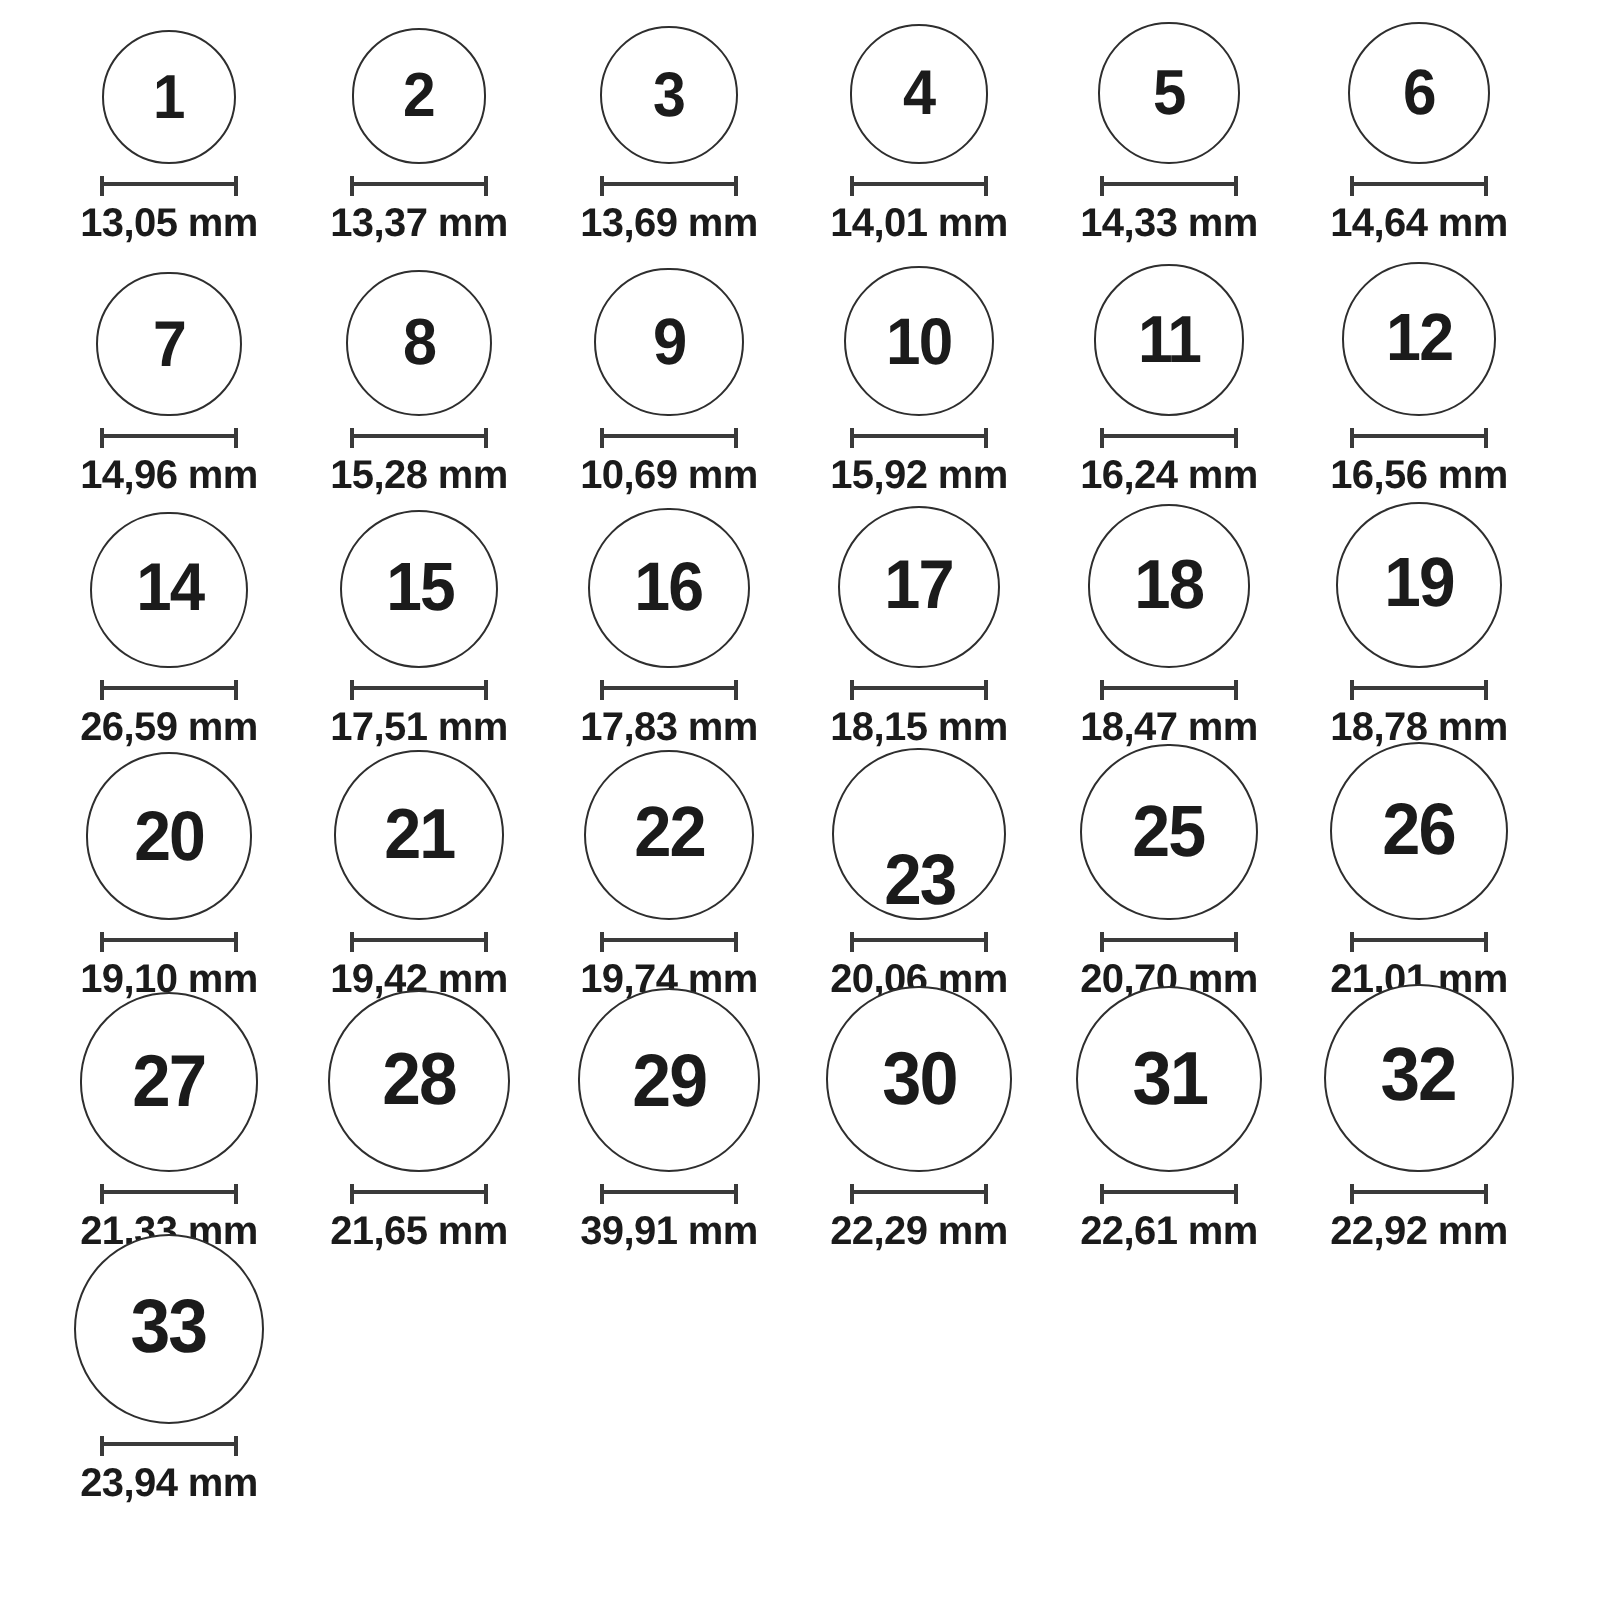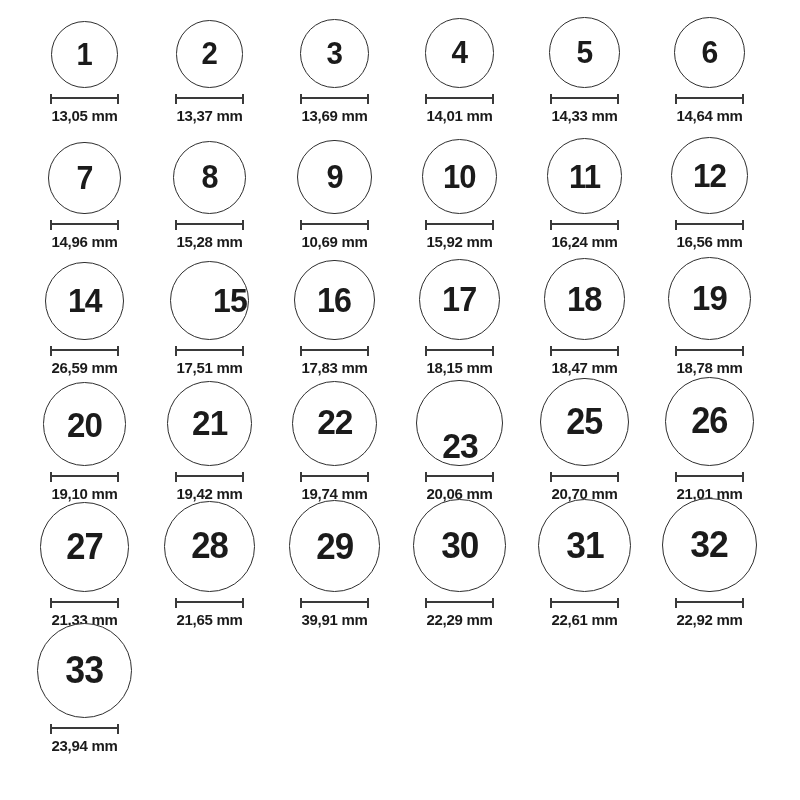--- a/index.html
+++ b/index.html
@@ -57,21 +57,21 @@
     content: "";
     position: absolute;
     left: 0;
     right: 0;
     top: 3px;
     height: 2px;
     background: #3a3a3a;
   }
   .diameter-label {
     margin-top: 3px;
-    font-size: 15px;
+    font-size: 20px;
     font-weight: 700;
     color: #1b1b1b;
     letter-spacing: -0.3px;
     white-space: nowrap;
   }
 </style>
 </head>
 <body>
 
 <div class="chart-grid">
@@ -160,21 +160,21 @@
       <div class="diameter-label">16,56 mm</div>
     </div>
     <div class="size-cell">
       <div class="ring-circle" style="width: 78.44px; height: 78.44px;">
         <span class="ring-number" style="font-size: 33.86px;">14</span>
       </div>
       <div class="diameter-ruler"></div>
       <div class="diameter-label">26,59 mm</div>
     </div>
     <div class="size-cell">
-      <div class="ring-circle" style="width: 79.32px; height: 79.32px; justify-content: flex-end;">
+      <div class="ring-circle" style="width: 79.32px; height: 79.32px;">
         <span class="ring-number" style="font-size: 34.08px;">15</span>
       </div>
       <div class="diameter-ruler"></div>
       <div class="diameter-label">17,51 mm</div>
     </div>
     <div class="size-cell">
       <div class="ring-circle" style="width: 80.2px; height: 80.2px;">
         <span class="ring-number" style="font-size: 34.3px;">16</span>
       </div>
       <div class="diameter-ruler"></div>

